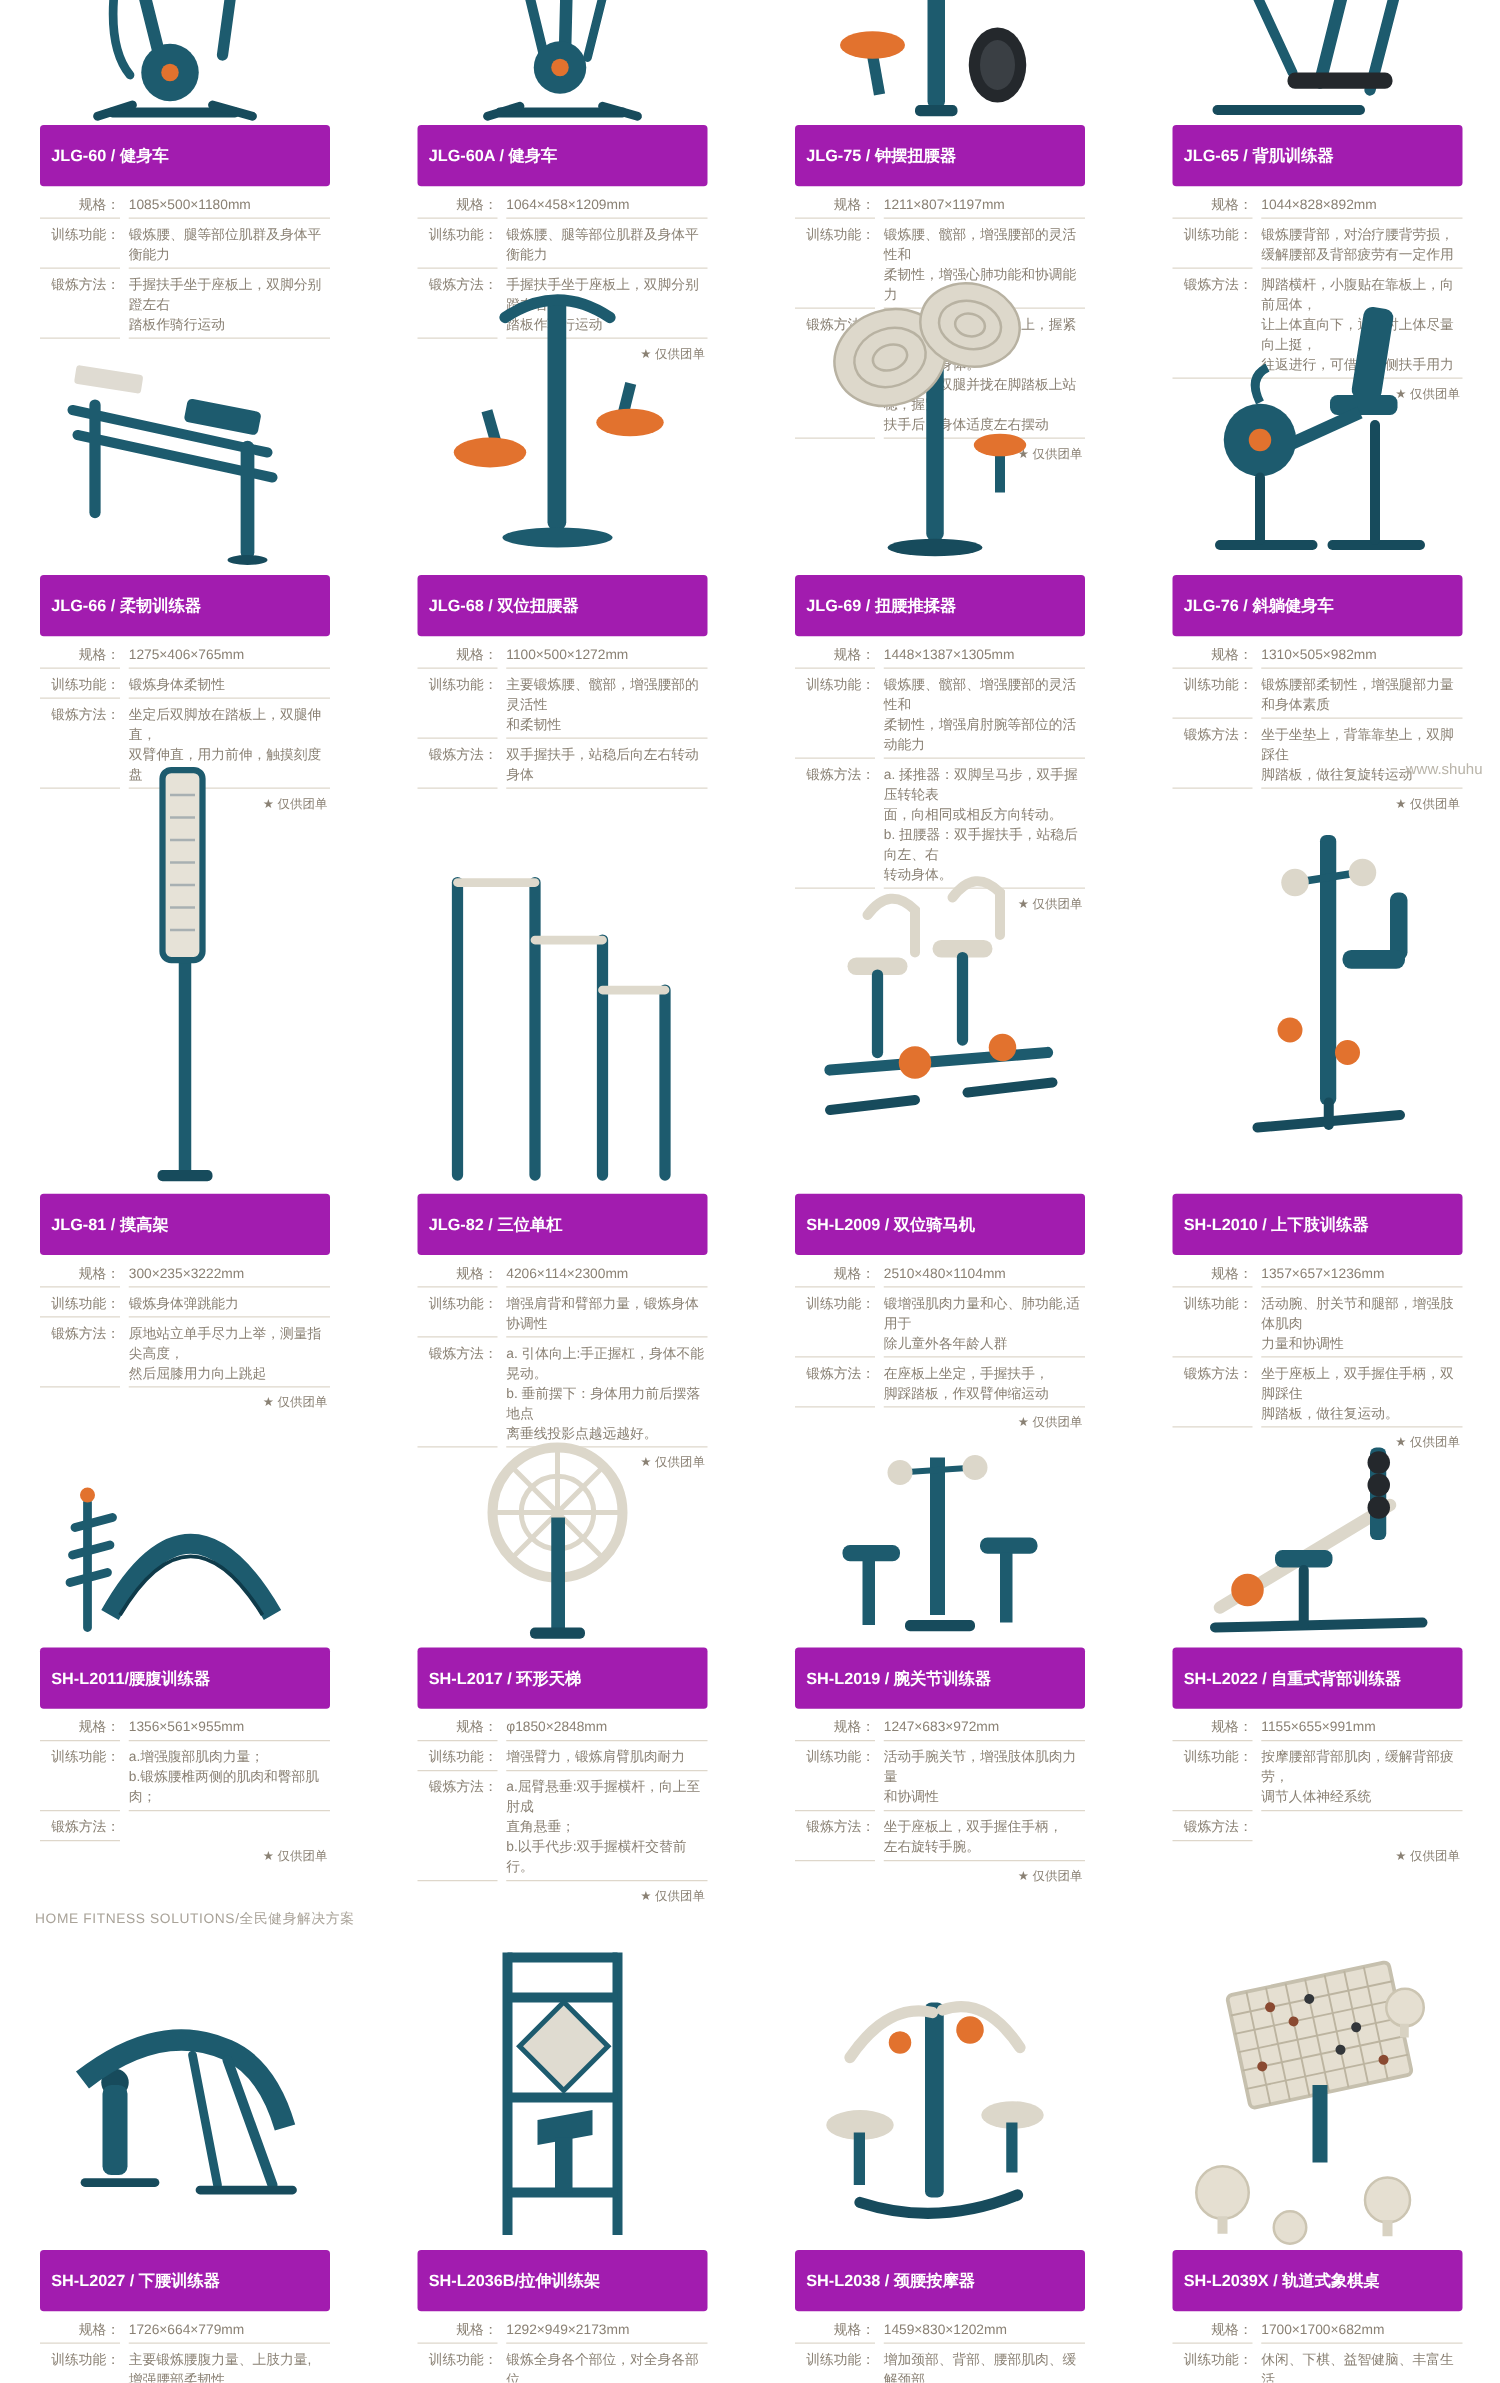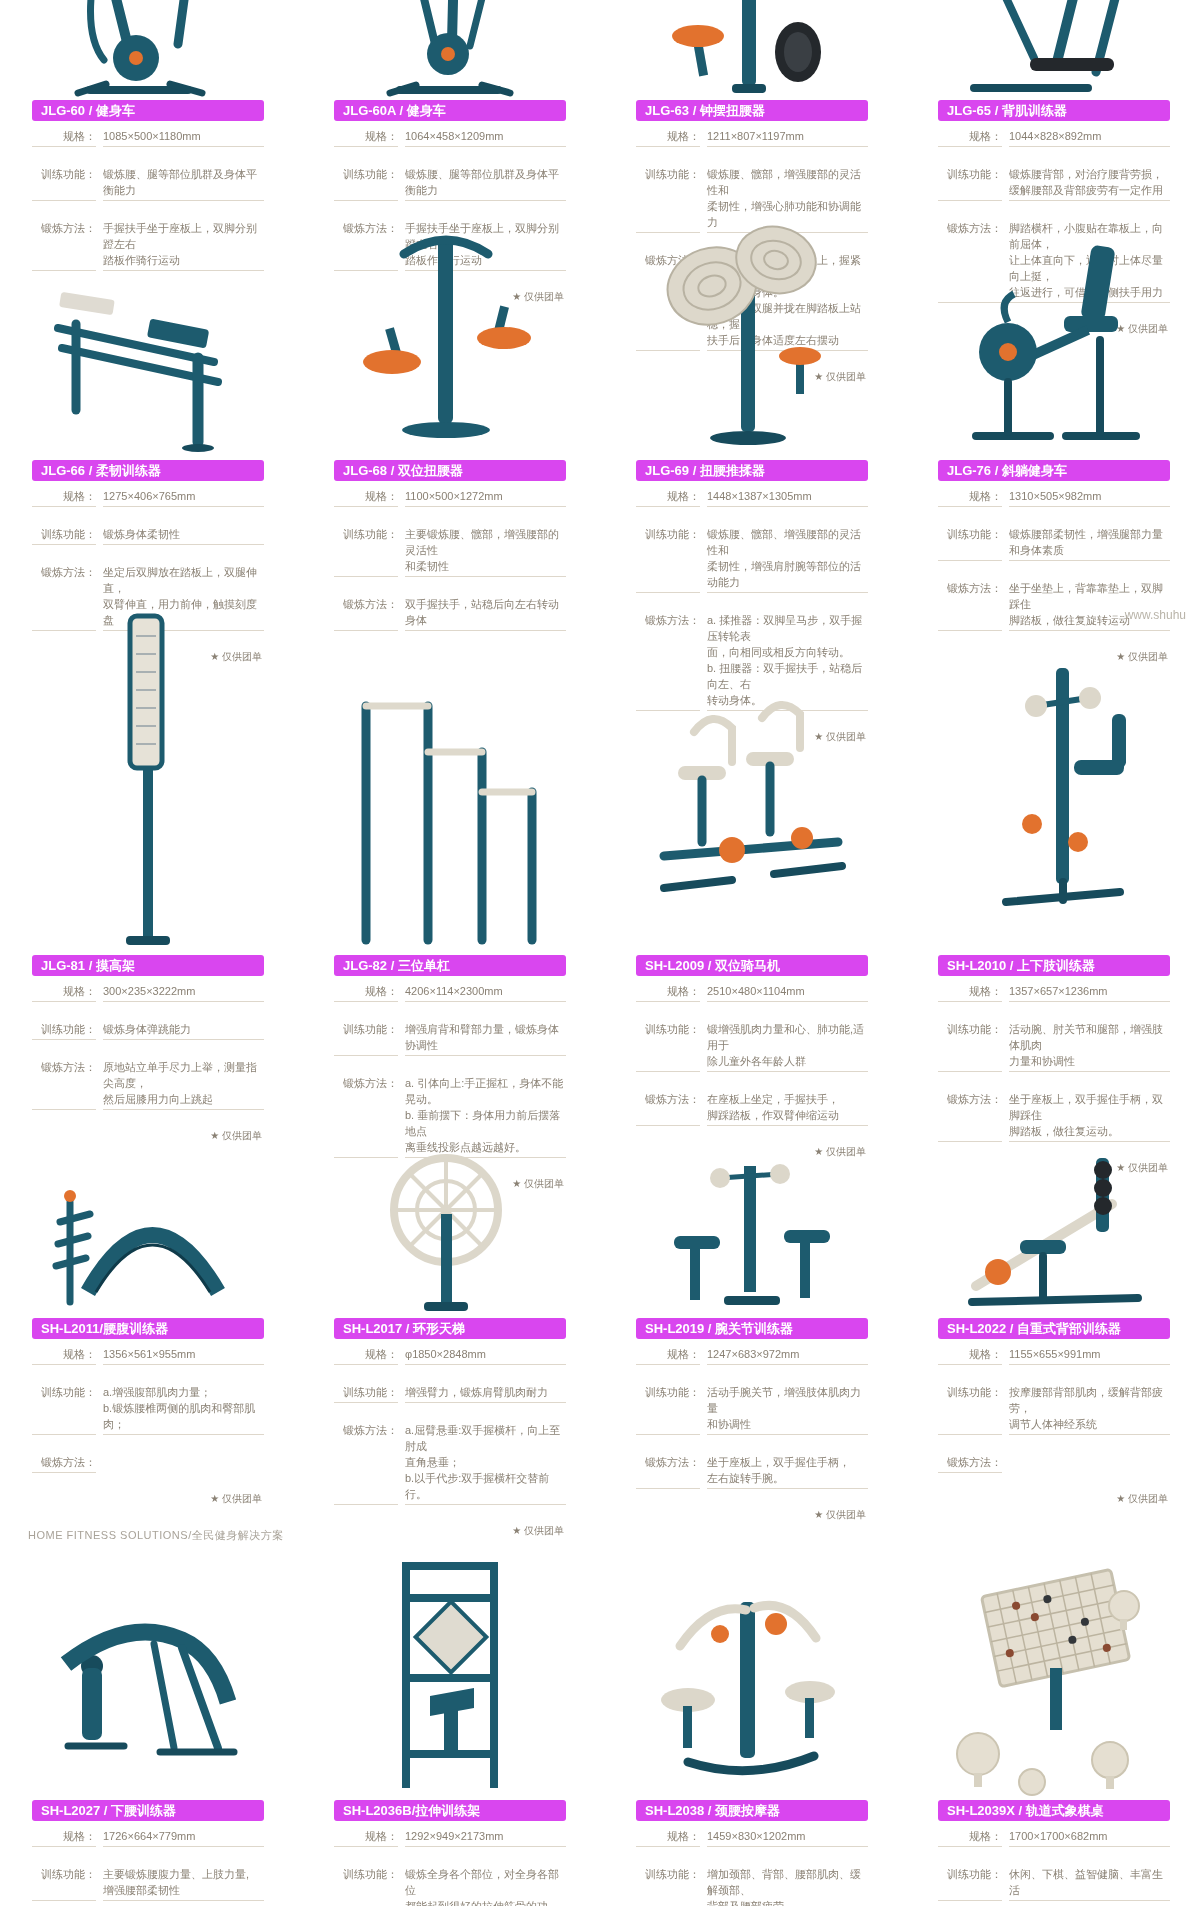--- a/index.html
+++ b/index.html
@@ -12,26 +12,26 @@
     display:grid;grid-template-columns:repeat(4,232px);column-gap:70px;
     padding:0 32px;box-sizing:border-box;align-items:start;
   }
   .row1{height:210px}.row2{height:400px}.row3{height:540px}.row4{height:370px}.row5{height:356px}
   .card{overflow:visible;}
   .imgbox{display:block;width:232px;}
   .row1 .imgbox{height:100px}.row2 .imgbox{height:250px}.row3 .imgbox{height:345px}
   .row4 .imgbox{height:168px}.row5 .imgbox{height:250px}
   .imgbox svg{width:100%;height:100%;display:block;}
   .ptitle{
-    background:#d946ef;color:#ffffff;font-size:13px;font-weight:bold;
-    height:21px;line-height:21px;padding:0 9px;border-radius:3px;
+    background:#a21caf;color:#ffffff;font-size:13px;font-weight:bold;
+    height:21px;line-height:21px;padding:14px 9px;border-radius:3px;
     margin:0 0 7px 0;white-space:nowrap;overflow:hidden;
   }
   .specs{margin:0;}
-  .srow{display:flex;font-size:11px;line-height:16px;color:#8A8174;margin-bottom:19px;justify-content:space-between;}
+  .srow{display:flex;font-size:11px;line-height:16px;color:#8A8174;margin-bottom:5px;justify-content:space-between;}
   .lbl{width:64px;flex:none;text-align:right;border-bottom:1px solid #DED7CB;padding-bottom:2px;}
   .val{flex:1;margin-left:7px;border-bottom:1px solid #DED7CB;padding-bottom:2px;white-space:pre-line;}
   .note{font-size:10px;color:#8A8174;text-align:right;margin-top:5px;padding-right:2px;}
   .watermark{position:absolute;top:608px;right:14px;font-size:12px;color:#B9B4A9;}
   .section-label{
     height:30px;line-height:30px;padding-left:28px;
     font-size:11px;color:#A9A399;letter-spacing:.5px;
   }
 </style>
 </head>
@@ -117,21 +117,21 @@
     <div class="imgbox">
           <svg viewBox="0 0 232 100" xmlns="http://www.w3.org/2000/svg">
             <rect x="106" y="-40" width="14" height="126" rx="5" fill="#1d5b6e"></rect>
             <rect x="60" y="40" width="9" height="36" fill="#1d5b6e" transform="rotate(-10 64 58)"></rect>
             <ellipse cx="62" cy="36" rx="26" ry="11" fill="#e2722e"></ellipse>
             <ellipse cx="162" cy="52" rx="23" ry="30" fill="#24282c"></ellipse>
             <ellipse cx="162" cy="52" rx="14" ry="20" fill="#3a3f44"></ellipse>
             <rect x="96" y="84" width="34" height="9" rx="4" fill="#174b5c"></rect>
           </svg>
         </div>
-    <h3 class="ptitle">JLG-63 / 钟摆扭腰器</h3>
+    <h3 class="ptitle">JLG-75 / 钟摆扭腰器</h3>
     <div class="specs">
           <div class="srow">
             <span class="lbl">规格：</span>
             <span class="val">1211×807×1197mm</span>
           </div>
           <div class="srow">
             <span class="lbl">训练功能：</span>
             <span class="val">锻炼腰、髋部，增强腰部的灵活性和
 柔韧性，增强心肺功能和协调能力</span>
           </div>

